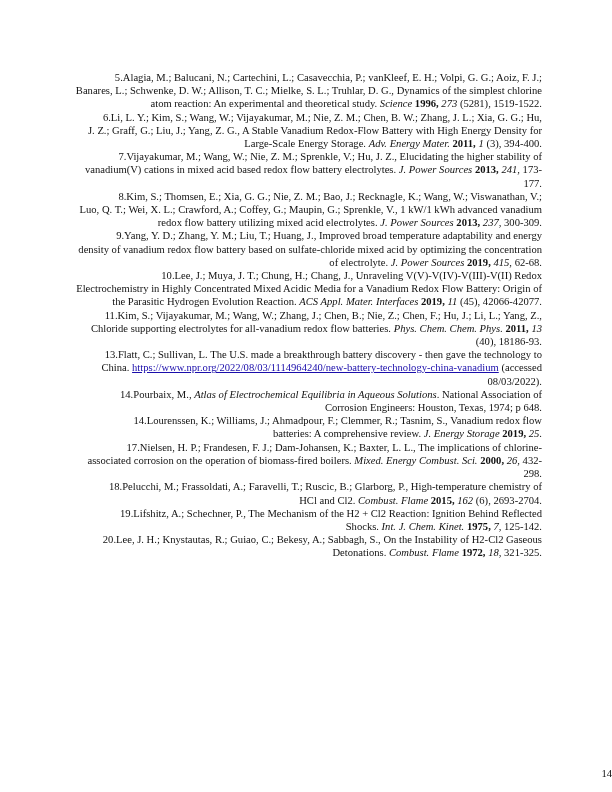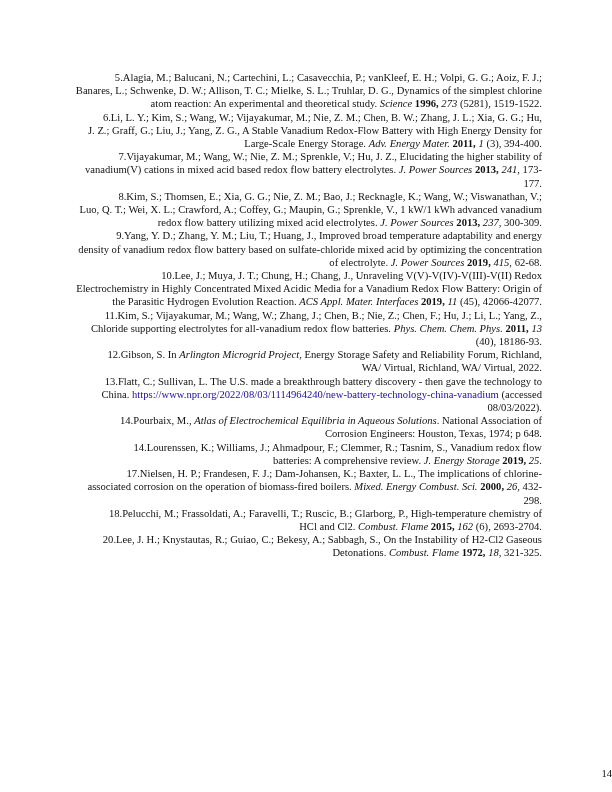--- a/index.html
+++ b/index.html
@@ -4,36 +4,36 @@
 <style>
   html, body { margin: 0; padding: 0; background: #ffffff; }
   body { width: 612px; height: 792px; position: relative; overflow: hidden;
          font-family: "Liberation Serif", serif; color: #111; }
   #page { position: absolute; left: 72px; top: 71px; width: 470px;
           font-size: 10.6px; line-height: 13.2px; }
   .ref { margin: 0; padding: 0; text-align: right; }
   .num { display: inline-block; width: 36px; }
   .it { font-style: italic; }
   .b { font-weight: bold; }
-  a.link { color: #1a0dab; word-break: break-all; }
+  a.link { color: #1a0dab; text-decoration: underline; word-break: break-all; }
   #page-number { position: absolute; top: 768px; left: 0; width: 612px;
                  text-align: right; font-size: 10.6px; }
 </style>
 </head>
 <body>
 
 <div id="page">
     <p class="ref"><span class="num">5.</span><span>Alagia, M.;  Balucani, N.;  Cartechini, L.;  Casavecchia, P.;  vanKleef, E. H.;  Volpi, G. G.;  Aoiz, F. J.;  Banares, L.;  Schwenke, D. W.;  Allison, T. C.;  Mielke, S. L.; Truhlar, D. G., Dynamics of the simplest chlorine atom reaction: An experimental and theoretical study. </span><span class="it">Science</span><span> </span><span class="b">1996,</span><span> </span><span class="it">273</span><span> (5281), 1519-1522.</span></p>
     <p class="ref"><span class="num">6.</span><span>Li, L. Y.;  Kim, S.;  Wang, W.;  Vijayakumar, M.;  Nie, Z. M.;  Chen, B. W.;  Zhang, J. L.;  Xia, G. G.;  Hu, J. Z.;  Graff, G.;  Liu, J.; Yang, Z. G., A Stable Vanadium Redox-Flow Battery with High Energy Density for Large-Scale Energy Storage. </span><span class="it">Adv. Energy Mater.</span><span> </span><span class="b">2011,</span><span> </span><span class="it">1</span><span> (3), 394-400.</span></p>
     <p class="ref"><span class="num">7.</span><span>Vijayakumar, M.;  Wang, W.;  Nie, Z. M.;  Sprenkle, V.; Hu, J. Z., Elucidating the higher stability of vanadium(V) cations in mixed acid based redox flow battery electrolytes. </span><span class="it">J. Power Sources</span><span> </span><span class="b">2013,</span><span> </span><span class="it">241</span><span>, 173-177.</span></p>
     <p class="ref"><span class="num">8.</span><span>Kim, S.;  Thomsen, E.;  Xia, G. G.;  Nie, Z. M.;  Bao, J.;  Recknagle, K.;  Wang, W.;  Viswanathan, V.;  Luo, Q. T.;  Wei, X. L.;  Crawford, A.;  Coffey, G.;  Maupin, G.; Sprenkle, V., 1 kW/1 kWh advanced vanadium redox flow battery utilizing mixed acid electrolytes. </span><span class="it">J. Power Sources</span><span> </span><span class="b">2013,</span><span> </span><span class="it">237</span><span>, 300-309.</span></p>
     <p class="ref"><span class="num">9.</span><span>Yang, Y. D.;  Zhang, Y. M.;  Liu, T.; Huang, J., Improved broad temperature adaptability and energy density of vanadium redox flow battery based on sulfate-chloride mixed acid by optimizing the concentration of electrolyte. </span><span class="it">J. Power Sources</span><span> </span><span class="b">2019,</span><span> </span><span class="it">415</span><span>, 62-68.</span></p>
     <p class="ref"><span class="num">10.</span><span>Lee, J.;  Muya, J. T.;  Chung, H.; Chang, J., Unraveling V(V)-V(IV)-V(III)-V(II) Redox Electrochemistry in Highly Concentrated Mixed Acidic Media for a Vanadium Redox Flow Battery: Origin of the Parasitic Hydrogen Evolution Reaction. </span><span class="it">ACS Appl. Mater. Interfaces</span><span> </span><span class="b">2019,</span><span> </span><span class="it">11</span><span> (45), 42066-42077.</span></p>
     <p class="ref"><span class="num">11.</span><span>Kim, S.;  Vijayakumar, M.;  Wang, W.;  Zhang, J.;  Chen, B.;  Nie, Z.;  Chen, F.;  Hu, J.;  Li, L.; Yang, Z., Chloride supporting electrolytes for all-vanadium redox flow batteries. </span><span class="it">Phys. Chem. Chem. Phys.</span><span> </span><span class="b">2011,</span><span> </span><span class="it">13</span><span> (40), 18186-93.</span></p>
-    <p class="ref"><span class="num">12.</span><span>Gibson, S. In </span><span class="it">Arlington Microgrid Project</span><span>, Energy Storage Safety and Reliability Forum, Richland, WA/ Virtual, Richland, WA/ Virtual, 2022.</span></p>
     <p class="ref"><span class="num">13.</span><span>Flatt, C.; Sullivan, L. The U.S. made a breakthrough battery discovery - then gave the technology to China. </span><a class="link">https://www.npr.org/2022/08/03/1114964240/new-battery-technology-china-vanadium</a><span> (accessed 08/03/2022).</span></p>
     <p class="ref"><span class="num">14.</span><span>Pourbaix, M., </span><span class="it">Atlas of Electrochemical Equilibria in Aqueous Solutions</span><span>. National Association of Corrosion Engineers: Houston, Texas, 1974; p 648.</span></p>
     <p class="ref"><span class="num">14.</span><span>Lourenssen, K.;  Williams, J.;  Ahmadpour, F.;  Clemmer, R.; Tasnim, S., Vanadium redox flow batteries: A comprehensive review. </span><span class="it">J. Energy Storage</span><span> </span><span class="b">2019,</span><span> </span><span class="it">25</span><span>.</span></p>
     <p class="ref"><span class="num">17.</span><span>Nielsen, H. P.;  Frandesen, F. J.;  Dam-Johansen, K.; Baxter, L. L., The implications of chlorine-associated corrosion on the operation of biomass-fired boilers. </span><span class="it">Mixed. Energy Combust. Sci.</span><span> </span><span class="b">2000,</span><span> </span><span class="it">26</span><span>, 432-298.</span></p>
     <p class="ref"><span class="num">18.</span><span>Pelucchi, M.;  Frassoldati, A.;  Faravelli, T.;  Ruscic, B.; Glarborg, P., High-temperature chemistry of HCl and Cl2. </span><span class="it">Combust. Flame</span><span> </span><span class="b">2015,</span><span> </span><span class="it">162</span><span> (6), 2693-2704.</span></p>
+    <p class="ref"><span class="num">19.</span><span>Lifshitz, A.; Schechner, P., The Mechanism of the H2 + Cl2 Reaction: Ignition Behind Reflected Shocks. </span><span class="it">Int. J. Chem. Kinet.</span><span> </span><span class="b">1975,</span><span> </span><span class="it">7</span><span>, 125-142.</span></p>
     <p class="ref"><span class="num">20.</span><span>Lee, J. H.;  Knystautas, R.;  Guiao, C.;  Bekesy, A.; Sabbagh, S., On the Instability of H2-Cl2 Gaseous Detonations. </span><span class="it">Combust. Flame</span><span> </span><span class="b">1972,</span><span> </span><span class="it">18</span><span>, 321-325.</span></p>
   </div>
 <div id="page-number">14</div>
 
 </body></html>

